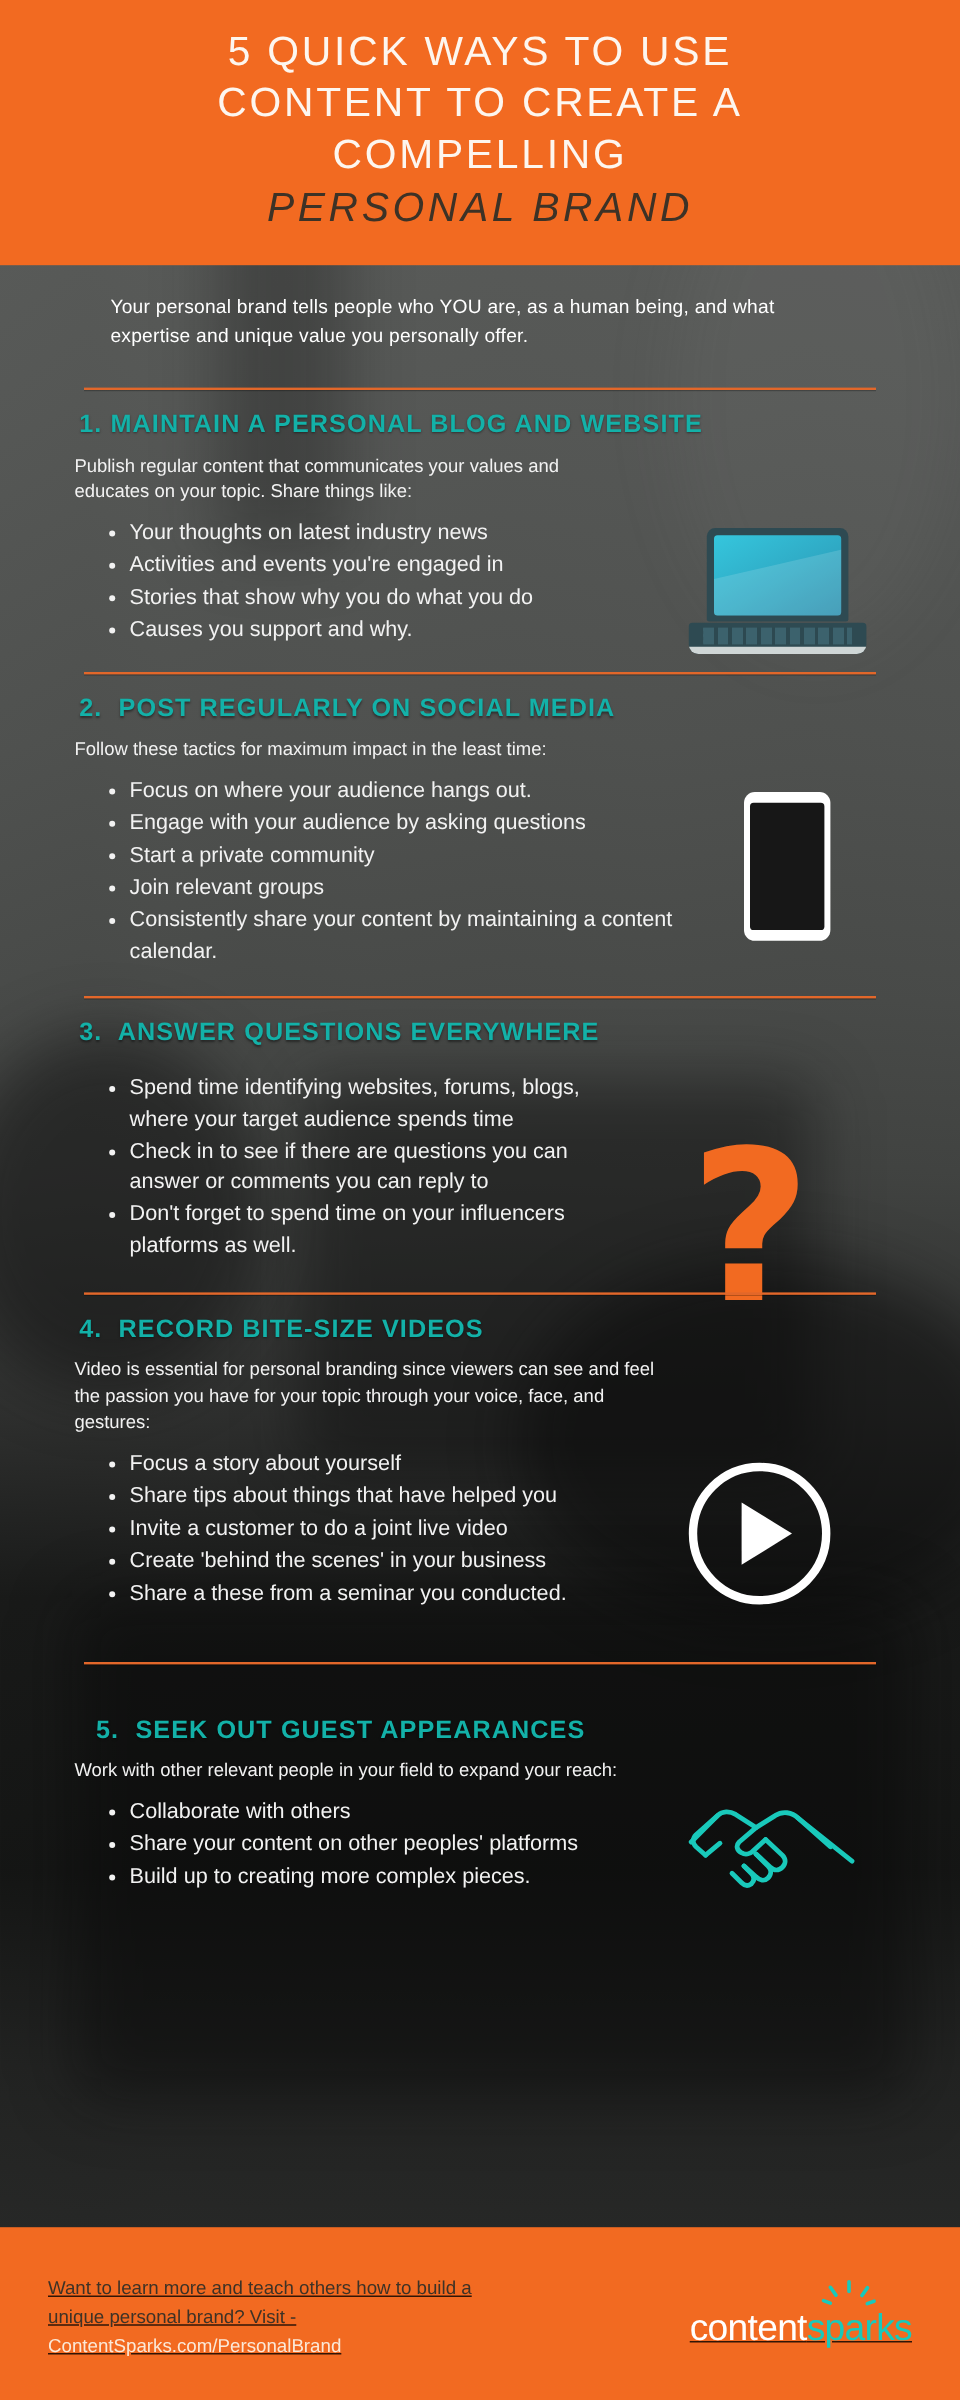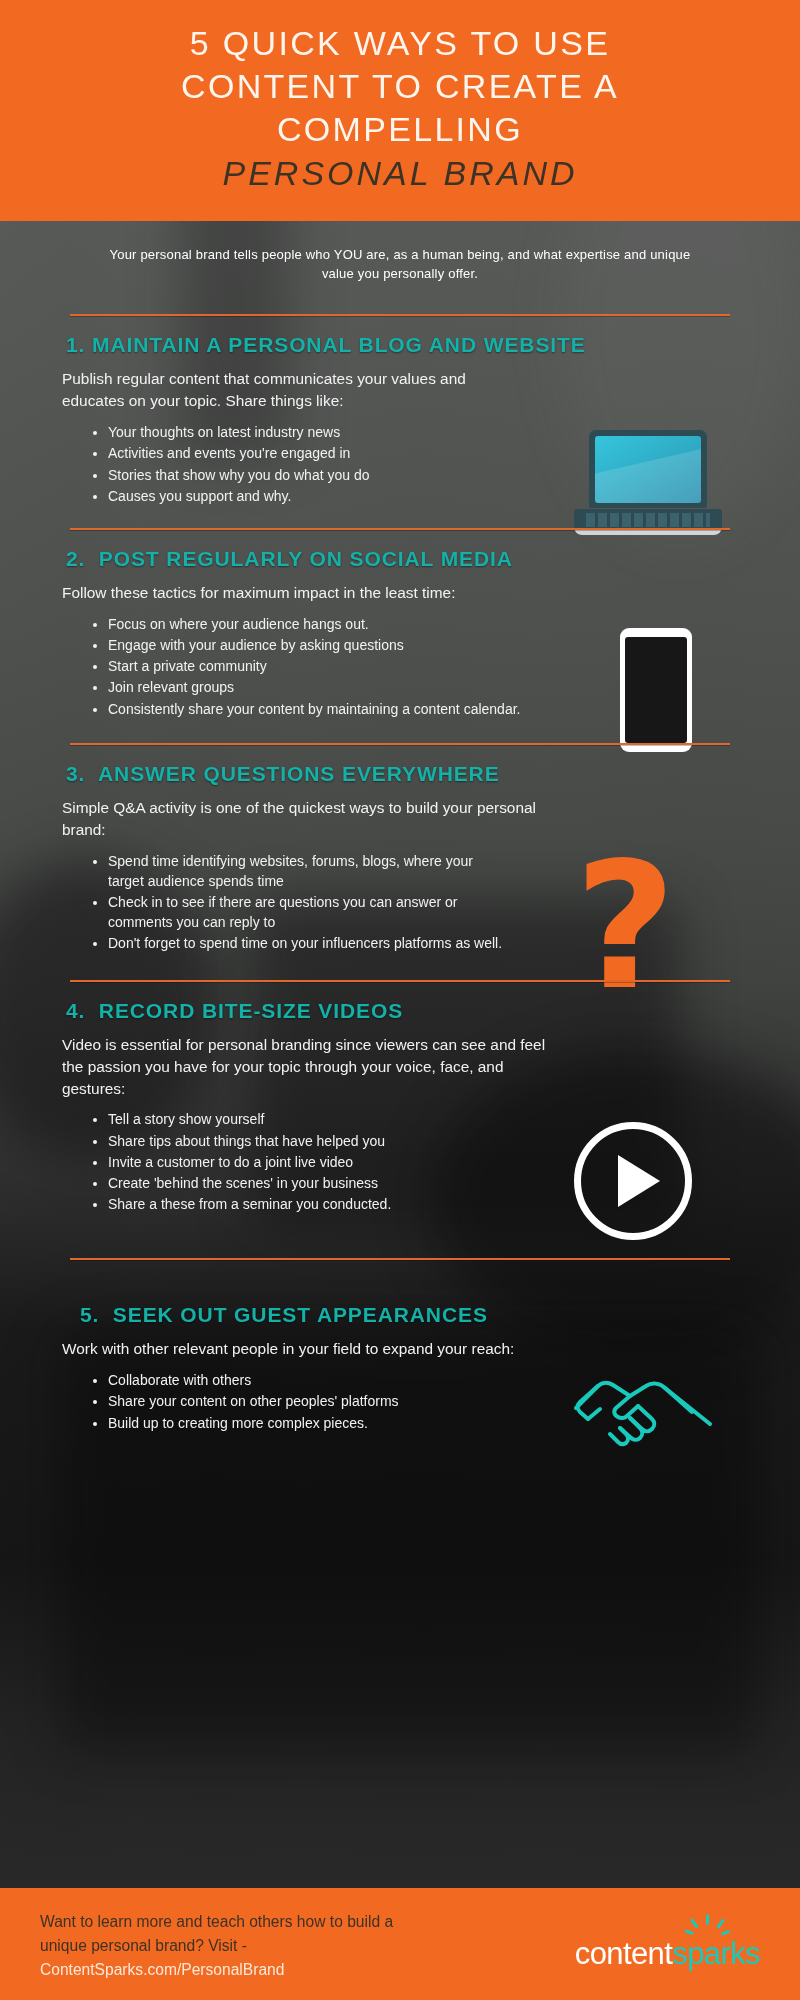--- a/index.html
+++ b/index.html
@@ -76,23 +76,23 @@
     display: block;
     color: #3d3226;
     letter-spacing: 3px;
     font-weight: 400;
     font-style: italic;
   }
 
   
   .intro {
     position: relative;
-    text-align: center;
+    text-align: left;
     color: #ffffff;
-    font-size: 13px;
+    font-size: 16px;
     line-height: 1.52;
     padding: 24px 92px 16px;
     letter-spacing: .2px;
   }
 
   
   .section {
     position: relative;
     padding: 0 40px;
   }
@@ -119,21 +119,21 @@
     line-height: 1.42;
     padding-left: 22px;
   }
   .sec-body p { max-width: 470px; }
   .sec-body ul {
     margin: 10px 0 0 46px;
     max-width: 450px;
   }
   .sec-body li {
     list-style: disc;
-    font-size: 14px;
+    font-size: 18px;
     line-height: 1.44;
     margin-bottom: 1px;
   }
   .wide ul { max-width: 480px; }
   .wide p { max-width: 500px; }
 
   
   .gfx { position: absolute; }
 
   
@@ -211,26 +211,27 @@
     border-bottom: 26px solid transparent;
   }
 
   
   .shake { right: 42px; top: 24px; }
 
   
   .footer {
     position: absolute;
     left: 0; bottom: 0;
-    width: 800px; height: 112px;
+    width: 800px; height: 144px;
     background: #f26a21;
-    padding: 22px 34px 0 40px;
+    padding: 40px 34px 0 40px;
     display: flex;
     align-items: flex-start;
     justify-content: space-between;
+    text-decoration: underline;
   }
   .footer .ftext {
     color: #3d3226;
     font-size: 15.6px;
     line-height: 1.55;
     max-width: 430px;
   }
   .footer .furl { color: #fbe9d8; }
   .logo {
     position: relative;
@@ -323,40 +324,39 @@
     </div>
   </div>
 
   <div class="section wide" style="margin-top:24px;">
     <div class="divider"></div>
     <div class="sec-title">
       <span>3.</span>&nbsp;
       <span>ANSWER QUESTIONS EVERYWHERE</span>
     </div>
     <div class="sec-body">
-      <p style="max-width:490px;">Simple Q&amp;A activity is one of the quickest ways to build your personal brand:</p>
       <ul style="max-width:400px;">
         <li>Spend time identifying websites, forums, blogs, where your target audience spends time</li>
         <li>Check in to see if there are questions you can answer or comments you can reply to</li>
         <li>Don't forget to spend time on your influencers platforms as well.</li>
       </ul>
       <div class="gfx qmark">?</div>
     </div>
   </div>
 
   <div class="section wide" style="margin-top:26px;">
     <div class="divider"></div>
     <div class="sec-title">
       <span>4.</span>&nbsp;
       <span>RECORD BITE-SIZE VIDEOS</span>
     </div>
     <div class="sec-body">
       <p style="max-width:500px;">Video is essential for personal branding since viewers can see and feel the passion you have for your topic through your voice, face, and gestures:</p>
       <ul style="max-width:450px;">
-        <li>Tell a story show yourself</li>
+        <li>Focus a story about yourself</li>
         <li>Share tips about things that have helped you</li>
         <li>Invite a customer to do a joint live video</li>
         <li>Create 'behind the scenes' in your business</li>
         <li>Share a these from a seminar you conducted.</li>
       </ul>
       <div class="gfx play">
         <div class="ring">
             <div class="tri"></div>
           </div>
       </div>

